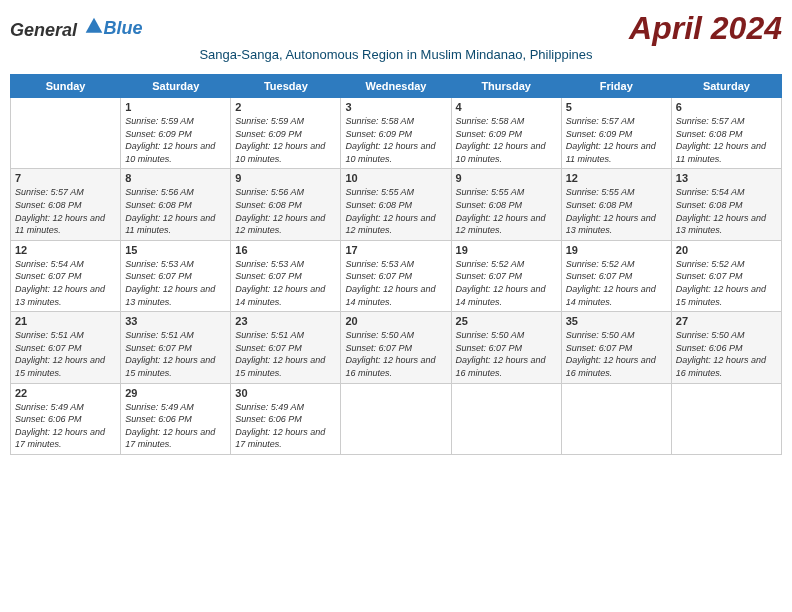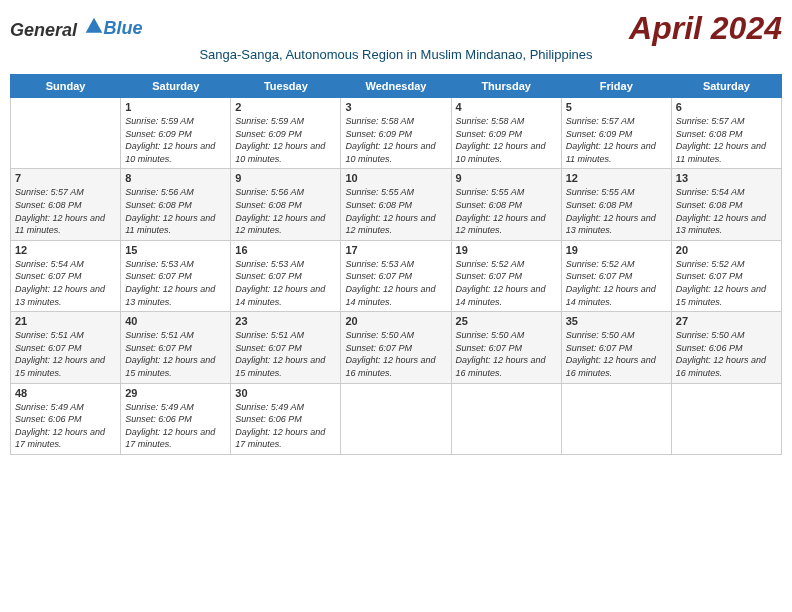--- a/index.html
+++ b/index.html
@@ -253,21 +253,21 @@
         </td>
       </tr>
       <tr>
         <td>
           <span class="day-number">21</span>
           <div class="day-info" style="white-space: pre-line;">Sunrise: 5:51 AM
 Sunset: 6:07 PM
 Daylight: 12 hours and 15 minutes.</div>
         </td>
         <td>
-          <span class="day-number">40</span>
+          <span class="day-number">33</span>
           <div class="day-info" style="white-space: pre-line;">Sunrise: 5:51 AM
 Sunset: 6:07 PM
 Daylight: 12 hours and 15 minutes.</div>
         </td>
         <td>
           <span class="day-number">23</span>
           <div class="day-info" style="white-space: pre-line;">Sunrise: 5:51 AM
 Sunset: 6:07 PM
 Daylight: 12 hours and 15 minutes.</div>
         </td>
@@ -291,21 +291,21 @@
         </td>
         <td>
           <span class="day-number">27</span>
           <div class="day-info" style="white-space: pre-line;">Sunrise: 5:50 AM
 Sunset: 6:06 PM
 Daylight: 12 hours and 16 minutes.</div>
         </td>
       </tr>
       <tr>
         <td>
-          <span class="day-number">48</span>
+          <span class="day-number">22</span>
           <div class="day-info" style="white-space: pre-line;">Sunrise: 5:49 AM
 Sunset: 6:06 PM
 Daylight: 12 hours and 17 minutes.</div>
         </td>
         <td>
           <span class="day-number">29</span>
           <div class="day-info" style="white-space: pre-line;">Sunrise: 5:49 AM
 Sunset: 6:06 PM
 Daylight: 12 hours and 17 minutes.</div>
         </td>

